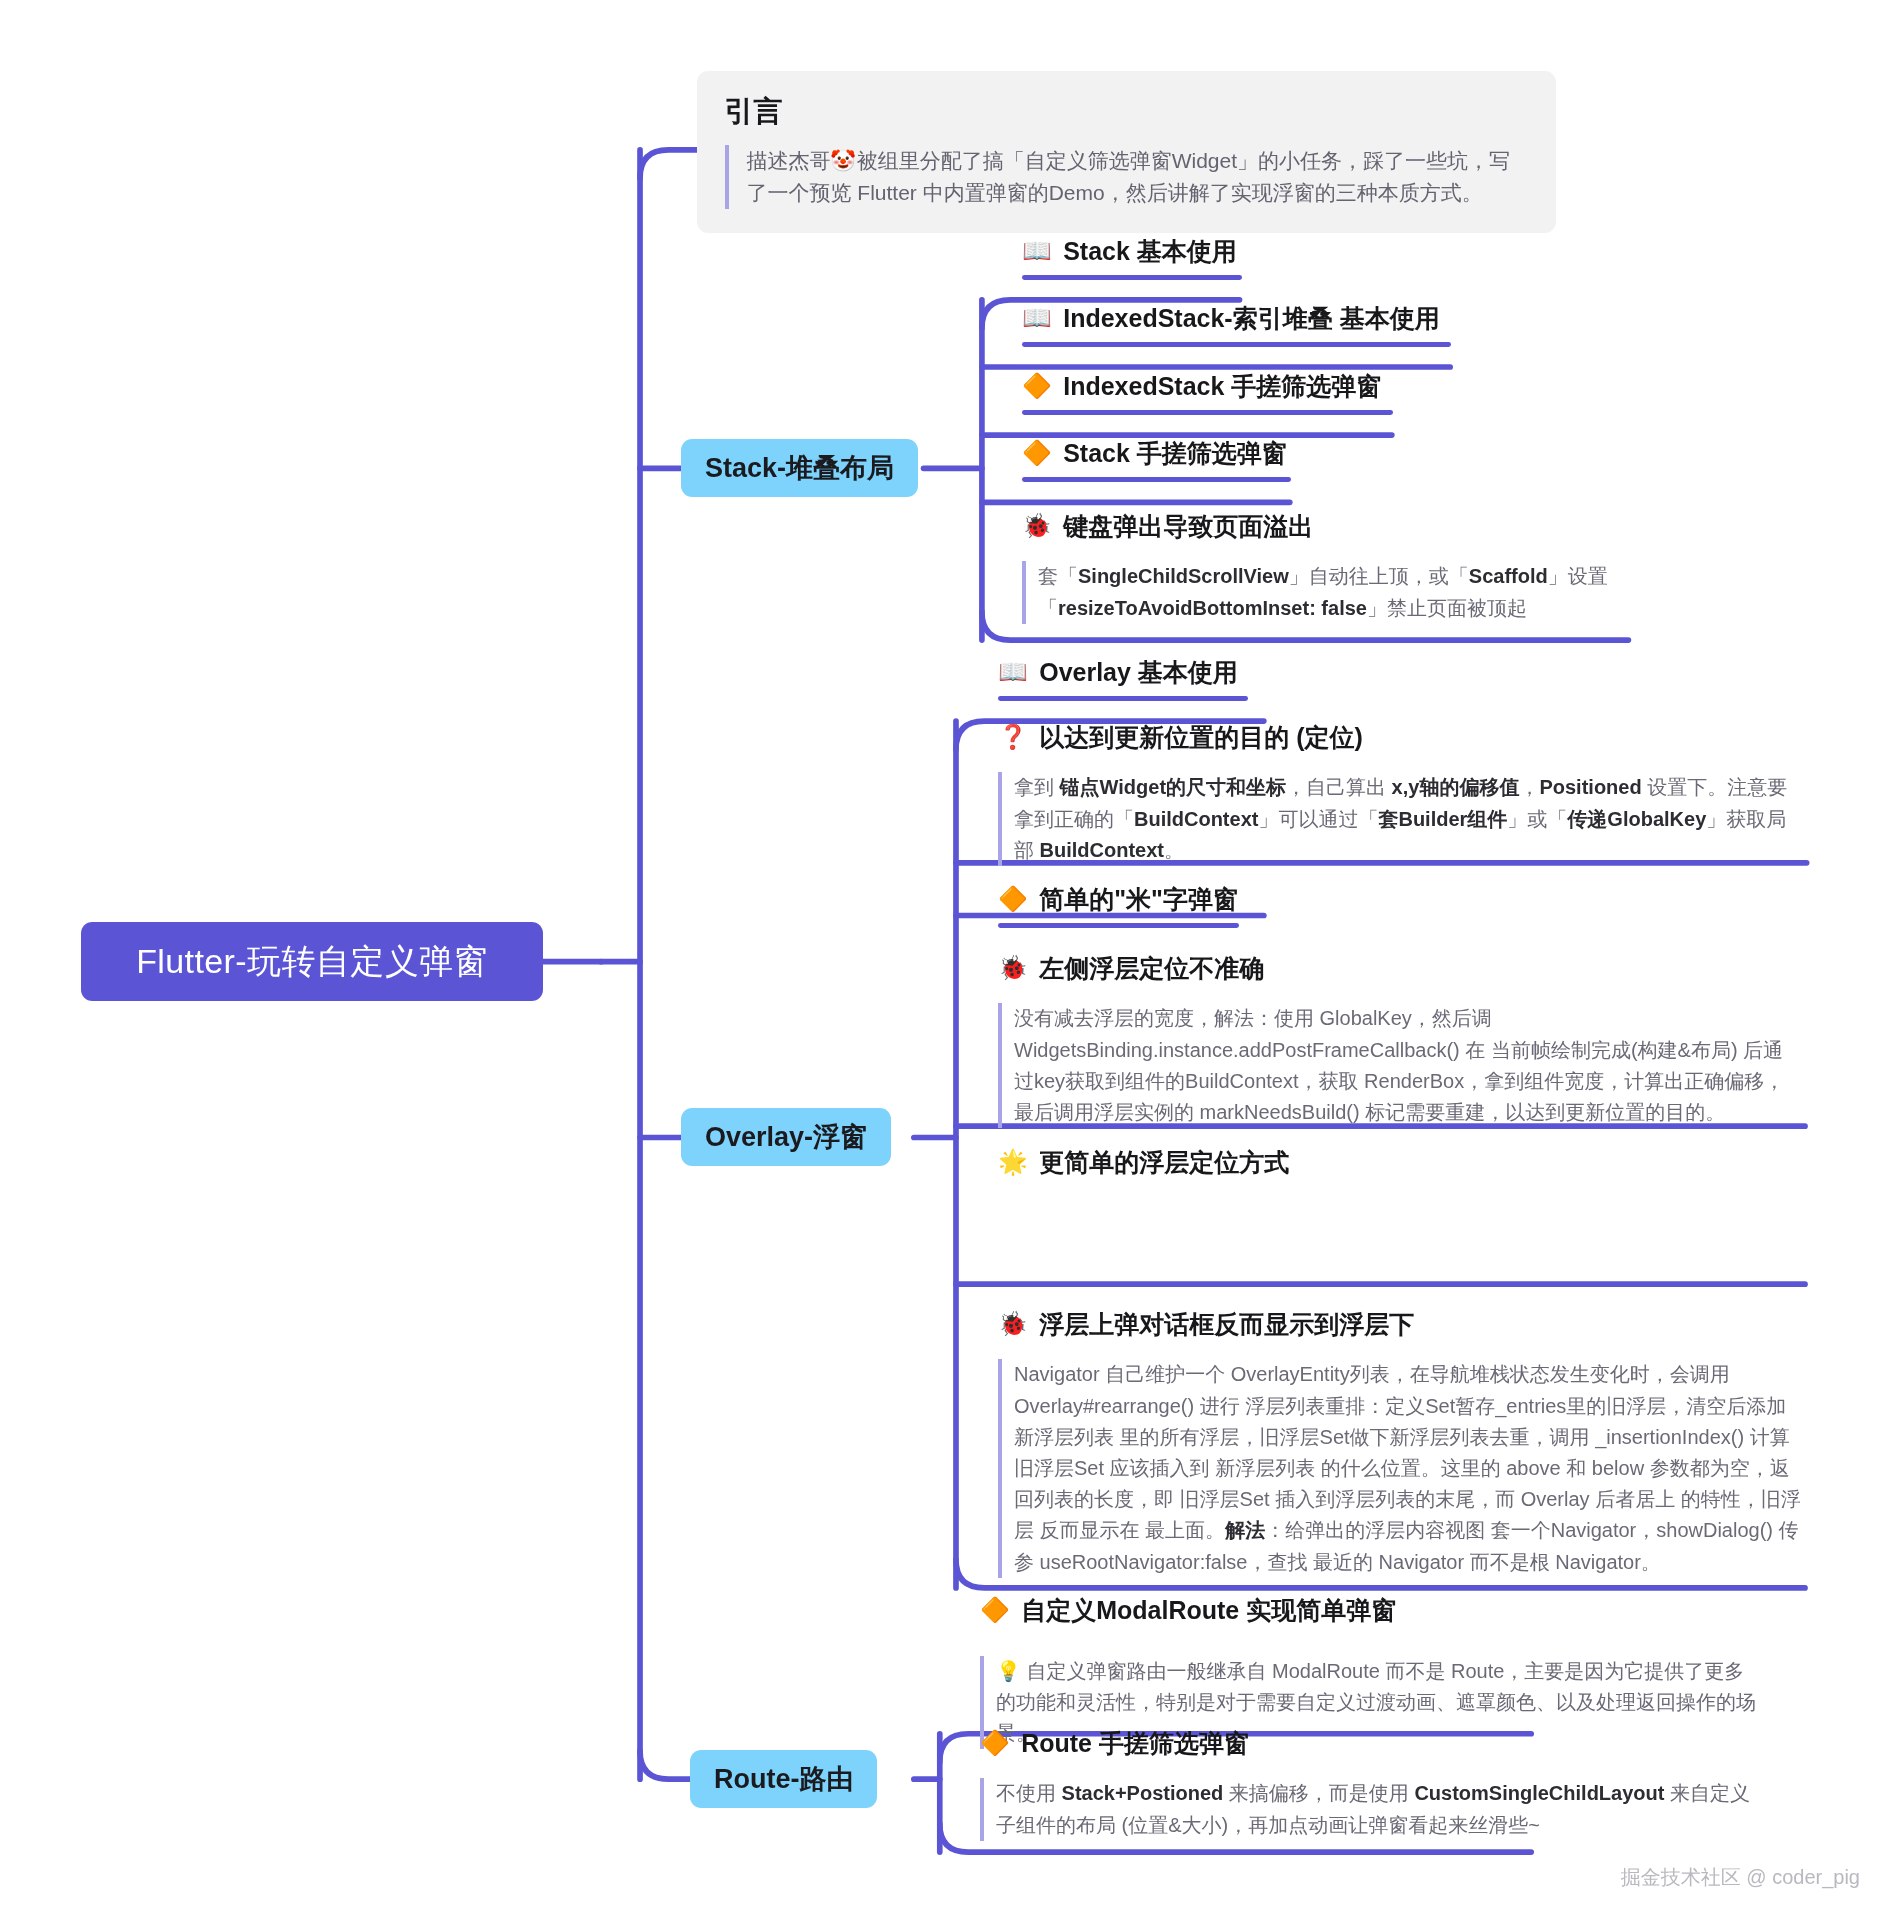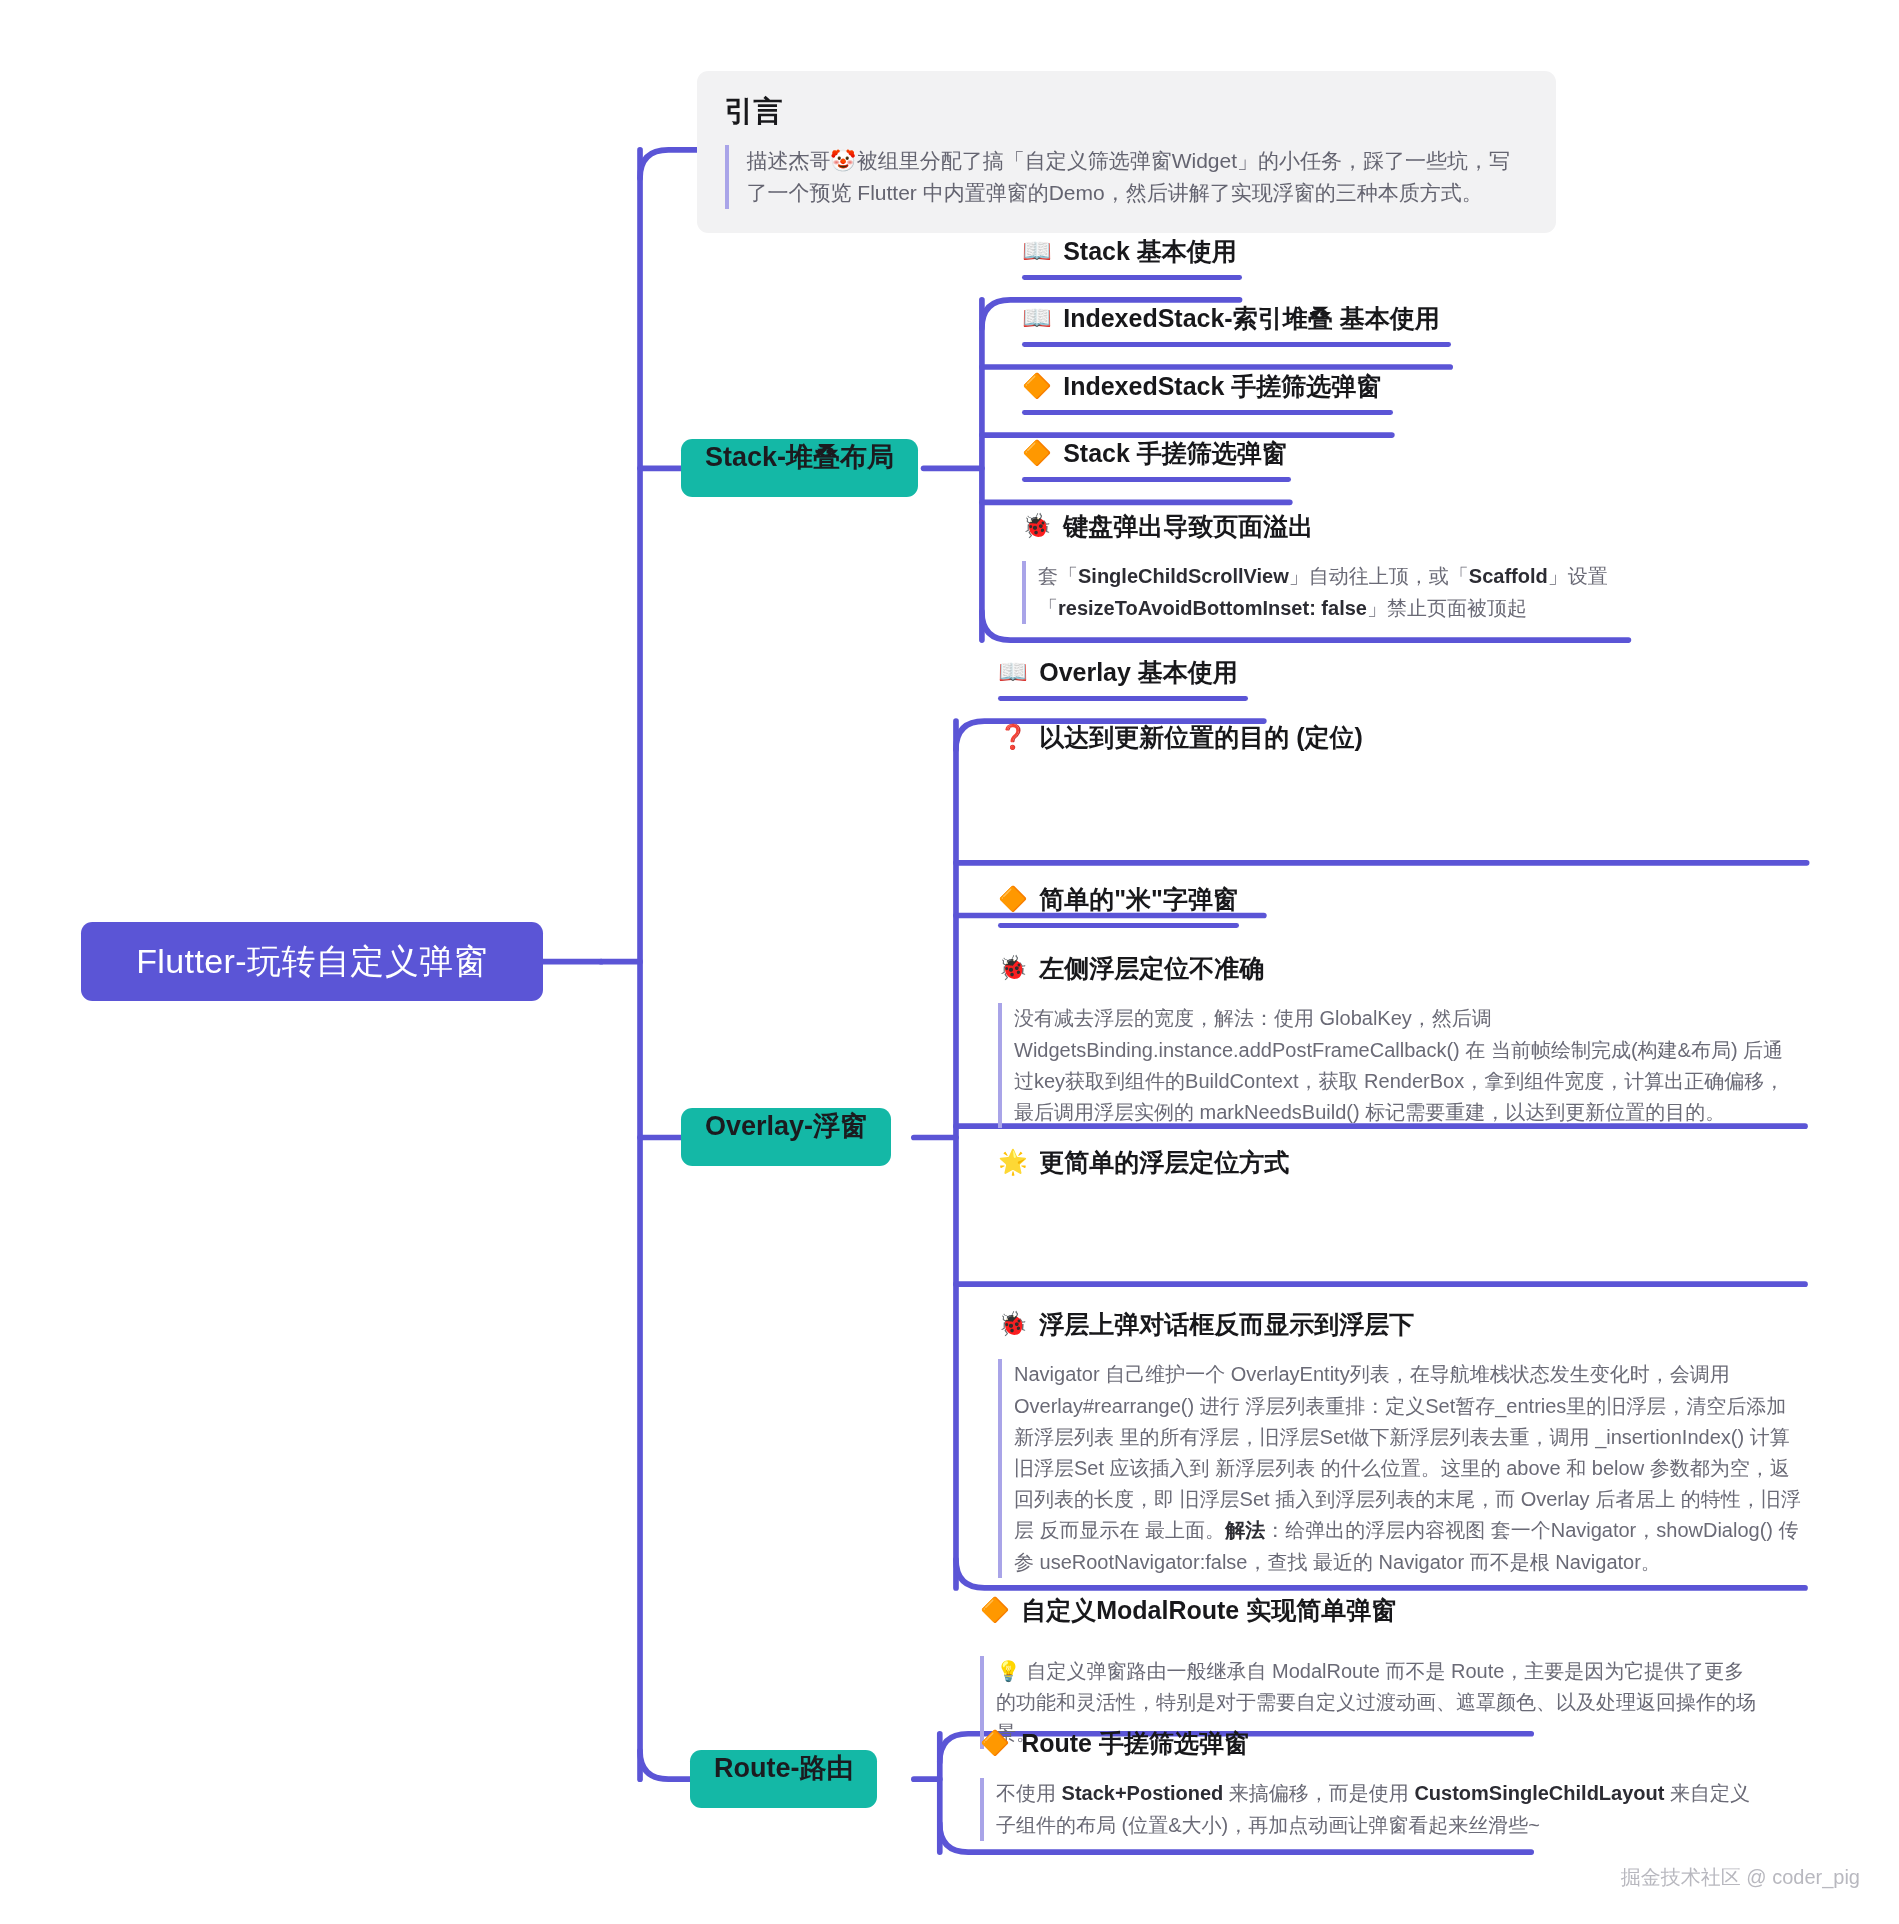--- a/index.html
+++ b/index.html
@@ -24,23 +24,23 @@
     display: flex; align-items: center; justify-content: center;
     color: #ffffff;
     font-size: 34px;
     letter-spacing: 0.4px;
     white-space: nowrap;
   }
 
   
   .branch-pill {
     position: absolute;
-    background: #14b8a6;
+    background: #7dd3fc;
     border-radius: 11.3px;
-    display: flex; justify-content: center;
+    display: flex; align-items: center; justify-content: center;
     padding: 0 24px;
     height: 58px;
     font-size: 27px;
     font-weight: bold;
     color: #1b1b1f;
     white-space: nowrap;
   }
 
   
   .intro-card {
@@ -230,20 +230,21 @@
       <span>Overlay 基本使用</span>
     </div>
     <div class="leaf-underline" style="width:250px;"></div>
   </div>
 
   <div class="leaf" style="left:998px; top:721px;">
     <div class="leaf-head">
       <span class="emo">❓</span>
       <span>以达到更新位置的目的 (定位)</span>
     </div>
+    <div class="leaf-body w-pos">拿到 <b>锚点Widget的尺寸和坐标</b>，自己算出 <b>x,y轴的偏移值</b>，<b>Positioned</b> 设置下。注意要拿到正确的「<b>BuildContext</b>」可以通过「<b>套Builder组件</b>」或「<b>传递GlobalKey</b>」获取局部 <b>BuildContext</b>。</div>
   </div>
 
   <div class="leaf" style="left:998px; top:883px; width:340px;">
     <div class="leaf-head">
       <span class="emo">🔶</span>
       <span>简单的"米"字弹窗</span>
     </div>
     <div class="leaf-underline" style="width:241px;"></div>
   </div>
 

